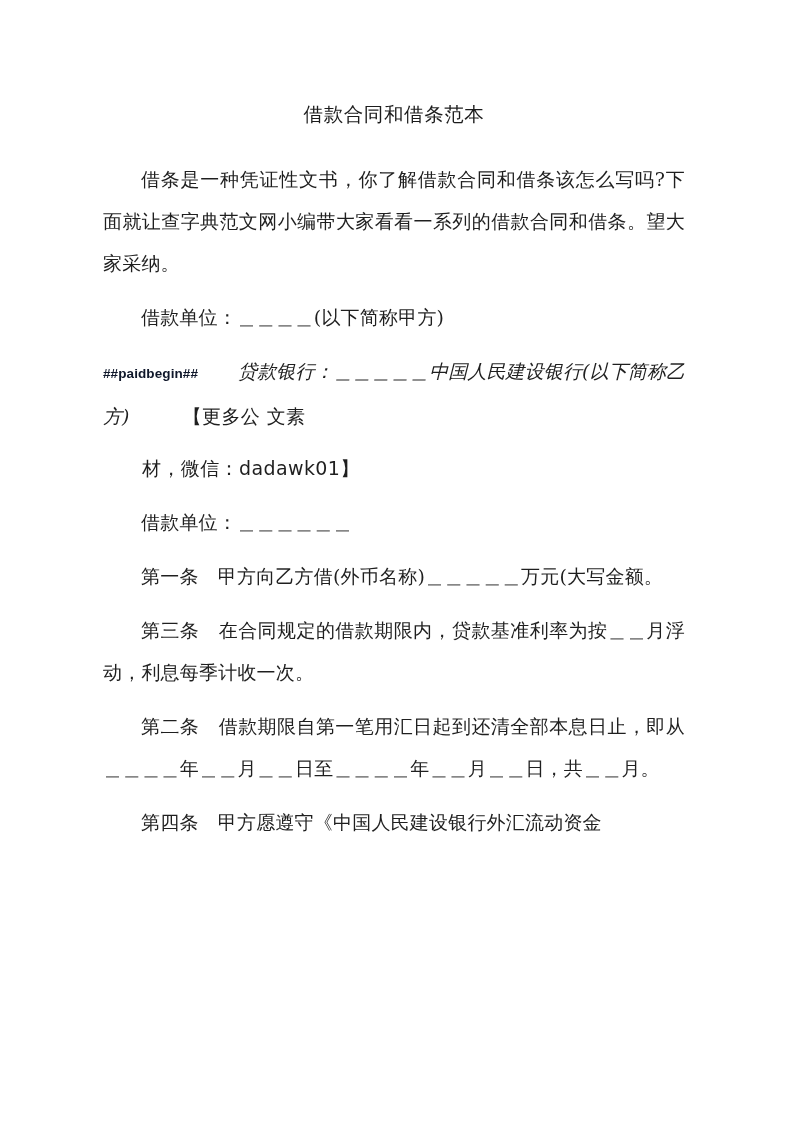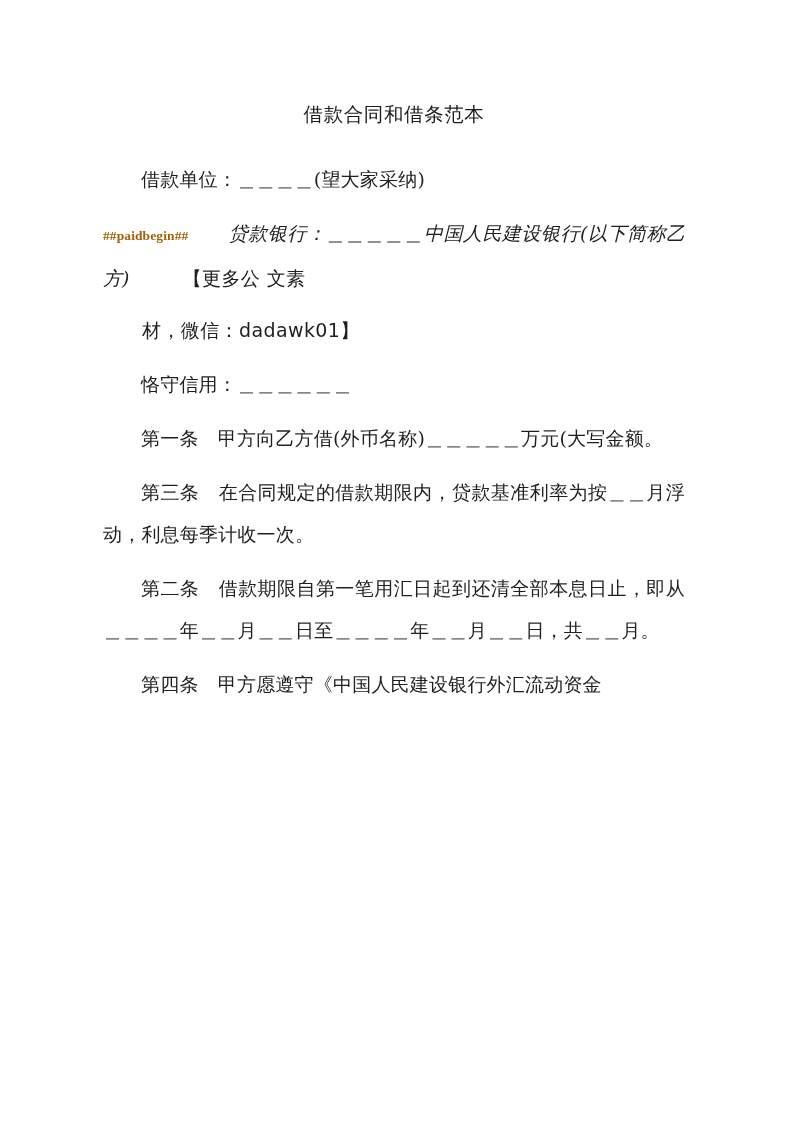--- a/index.html
+++ b/index.html
@@ -46,25 +46,25 @@
     letter-spacing: 0.2px;
     color: #1f1f1f;
   }
   p.para.indent {
     text-indent: 2em;
   }
   p.para.tight {
     margin-bottom: 10px;
   }
   .marker {
-    font-family: Liberation Serif, serif;
+    font-family: Liberation Sans, sans-serif;
     font-size: 13.5px;
     font-weight: bold;
     letter-spacing: 0.1px;
-    color: #a16207;
+    color: #0f172a;
     margin-top: 19px;
   }
   .small-run {
     font-size: 19px;
     letter-spacing: 0px;
     font-style: italic;
   }
   .promo {
     font-family: "DejaVu Sans", "Liberation Sans", sans-serif;
     font-size: 19px;
@@ -81,33 +81,34 @@
   }
 </style>
 </head>
 <body>
 
 <div class="page">
   <div class="doc-body">
 
     <h1 class="doc-title">借款合同和借条范本</h1>
 
+    <p class="para indent">借条是一种凭证性文书，你了解借款合同和借条该怎么写吗?下面就让查字典范文网小编带大家看看一系列的借款合同和借条。望大家采纳。</p>
 
 
-    <p class="para indent">借款单位：＿＿＿＿(望大家采纳)</p>
+    <p class="para indent">借款单位：＿＿＿＿(以下简称甲方)</p>
 
     <p class="para tight">
       <span class="marker">##paidbegin##</span><span class="gap-wide"></span><span class="small-run">贷款银行：＿＿＿＿＿中国人民建设银行(以下简称乙方)</span><span class="gap-small"></span><span class="promo">【更多公 文素</span>
     </p>
 
     <p class="para">
       <span class="promo">材，微信：dadawk01】</span>
     </p>
 
-    <p class="para indent">恪守信用：＿＿＿＿＿＿</p>
+    <p class="para indent">借款单位：＿＿＿＿＿＿</p>
 
 
     <p class="para indent">第一条　甲方向乙方借(外币名称)＿＿＿＿＿万元(大写金额。</p>
 
     <p class="para indent">第三条　在合同规定的借款期限内，贷款基准利率为按＿＿月浮动，利息每季计收一次。</p>
 
     <p class="para indent">第二条　借款期限自第一笔用汇日起到还清全部本息日止，即从＿＿＿＿年＿＿月＿＿日至＿＿＿＿年＿＿月＿＿日，共＿＿月。</p>
 
     <p class="para indent">第四条　甲方愿遵守《中国人民建设银行外汇流动资金</p>
 

